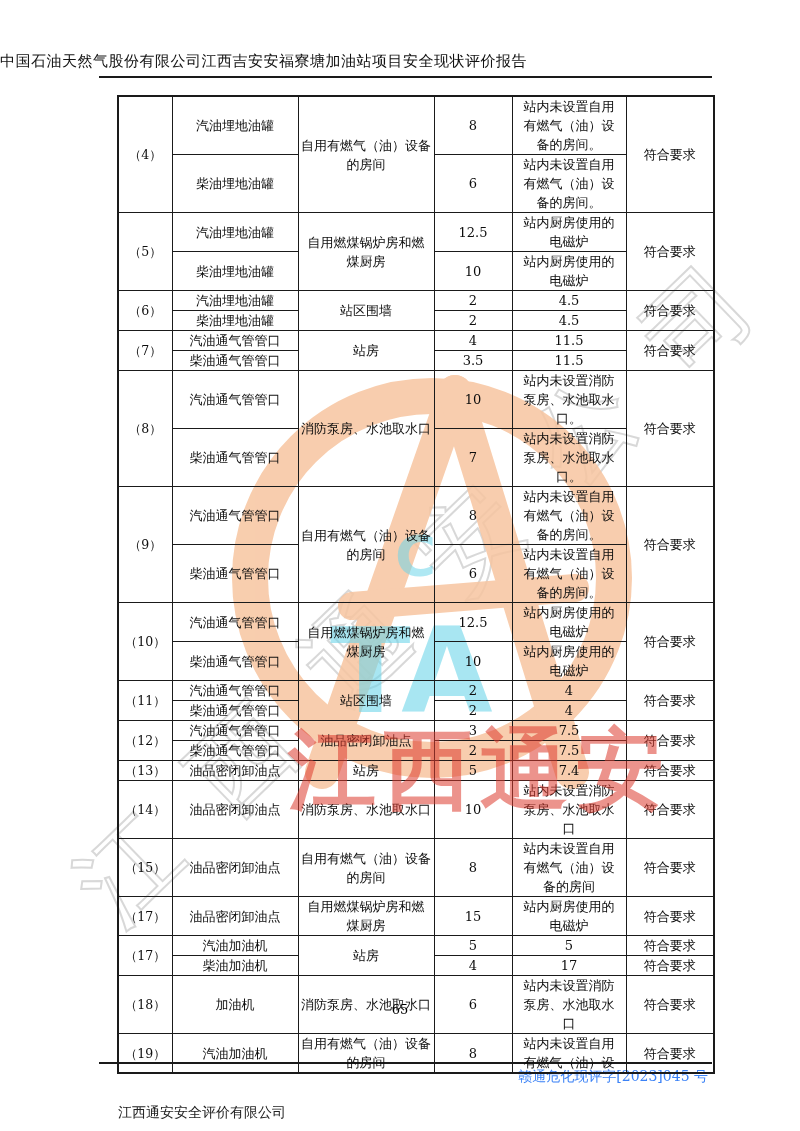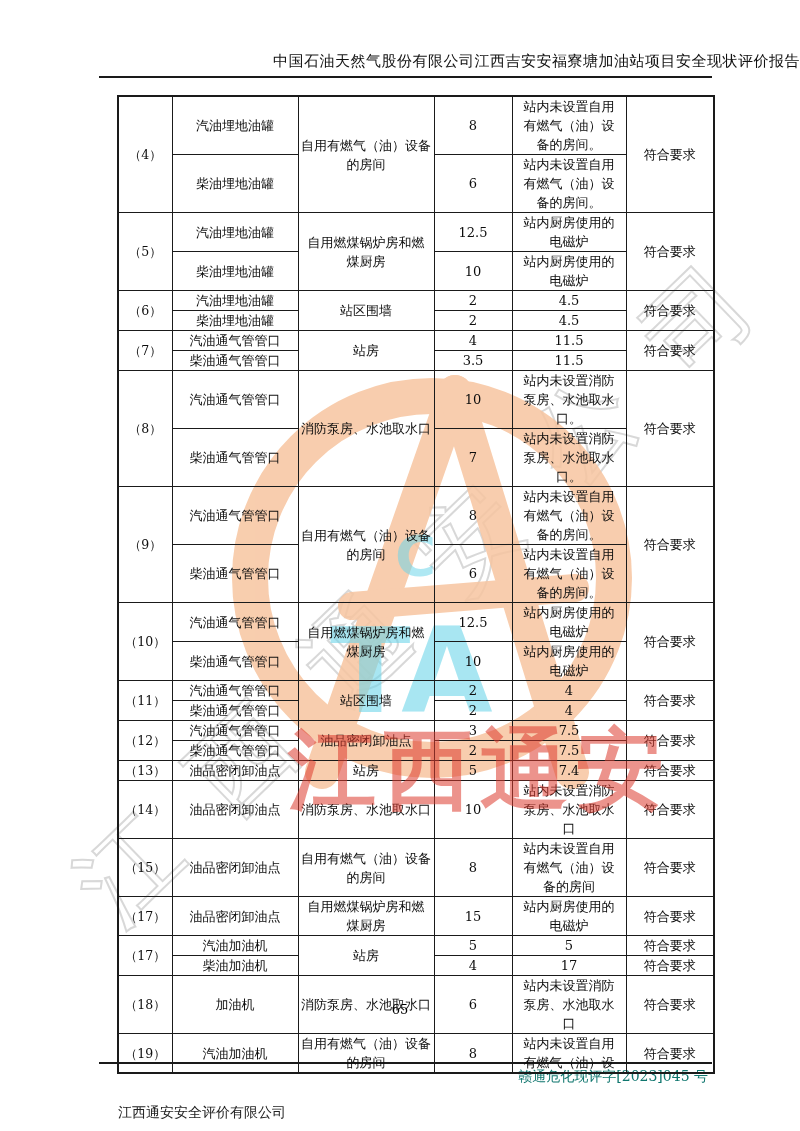--- a/index.html
+++ b/index.html
@@ -2,21 +2,21 @@
 <html><head>
 <meta charset="utf-8">
 <style>
   html,body{margin:0;padding:0;background:#888;}
   .page{
     position:relative;width:800px;height:1131px;background:#ffffff;
     font-family:"DejaVu Serif","Liberation Serif",serif;color:#000;
     overflow:hidden;margin:0 auto;
   }
   .header-title{
-    position:absolute;top:52px;left:0;width:800px;text-align:right;
+    position:absolute;top:52px;left:0;width:800px;text-align:left;
     font-size:15px;letter-spacing:0.5px;color:#111;font-family:Liberation Mono, monospace;
   }
   .header-rule{
     position:absolute;top:76px;left:99px;width:613px;height:2px;background:#1a1a1a;
   }
   .wm-layer{position:absolute;left:0;top:0;width:800px;height:1131px;pointer-events:none;}
   .wm-under{z-index:1;}
   .wm-over{z-index:3;}
   table.compliance{
     position:absolute;left:117px;top:95px;width:596px;z-index:2;
@@ -33,21 +33,21 @@
     position:absolute;top:1002px;left:0;width:800px;text-align:center;
     font-size:13px;color:#000000;
   }
   .footer-rule{
     position:absolute;top:1062px;left:99px;width:613px;height:2px;background:#1a1a1a;
   }
   .footer-left{
     position:absolute;top:1068px;left:118px;font-size:14px;color:#222;margin-top:36px;
   }
   .footer-right{
-    position:absolute;top:1068px;right:92px;font-size:14px;color:#0f766e;
+    position:absolute;top:1068px;right:92px;font-size:14px;color:#3b82f6;
   }
 </style>
 </head>
 <body>
 
 <div class="page">
 
   <div class="header-title">中国石油天然气股份有限公司江西吉安安福寮塘加油站项目安全现状评价报告</div>
   <div class="header-rule"></div>
 

